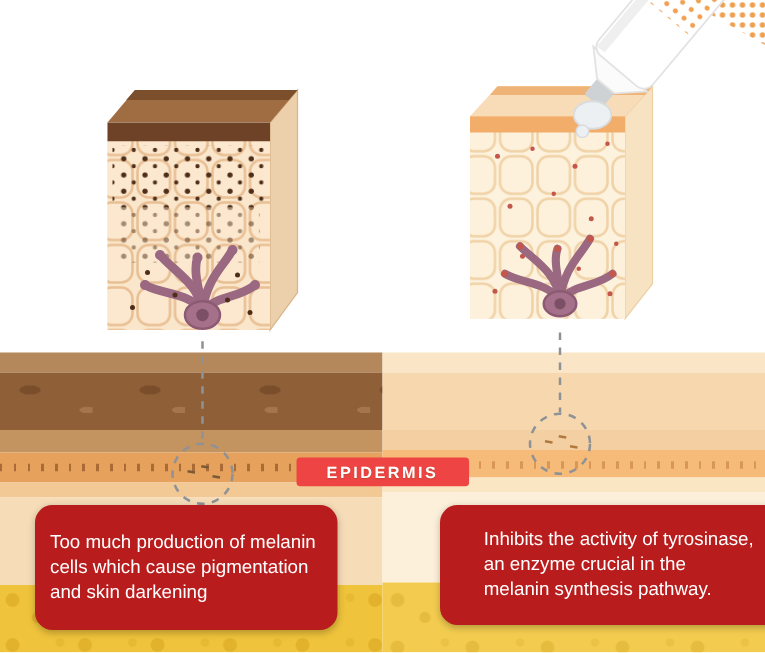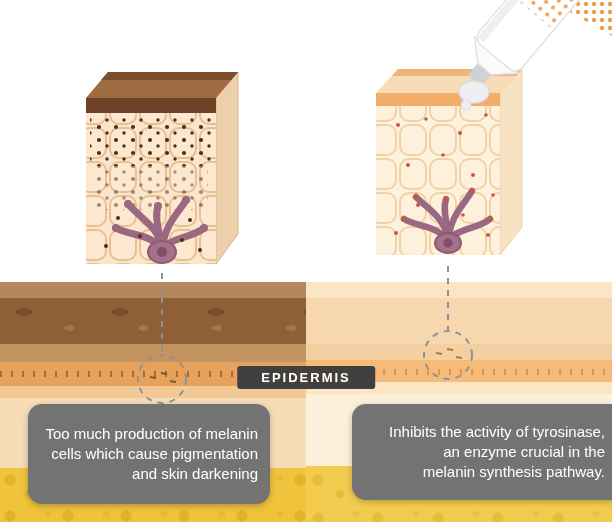--- a/index.html
+++ b/index.html
@@ -37,26 +37,26 @@
       background-image:radial-gradient(circle at 12px 14px,#e6bc3e 5px,transparent 6px),
                        radial-gradient(circle at 34px 28px,#e6bc3e 4px,transparent 5px),
                        radial-gradient(circle at 50px 10px,#ecc246 3px,transparent 4px);
       background-size:60px 38px}
   .ticks{position:absolute;left:0;right:0;top:9px;height:6px}
   .ticks-dark{background-image:repeating-linear-gradient(90deg,rgba(122,62,24,.55) 0 2px,transparent 2px 11px)}
   .ticks-light{background-image:repeating-linear-gradient(90deg,rgba(192,122,60,.55) 0 2px,transparent 2px 11px)}
 
   
   .epibadge{position:absolute;left:50%;top:366px;transform:translateX(-50%);
-    background:#404040;color:#fff;font-weight:bold;font-size:13px;letter-spacing:2px;
+    background:#ef4444;color:#fff;font-weight:bold;font-size:13px;letter-spacing:2px;
     padding:4px 24px;border-radius:3px;text-shadow:0 1px 1px rgba(140,80,30,.5);white-space:nowrap}
 
   
-  .card{position:absolute;background:#737373;color:#fff;border-radius:14px;
-    padding:12px 10px;text-align:right;font-size:15px;line-height:1.35;
+  .card{position:absolute;background:#b91c1c;color:#fff;border-radius:14px;
+    padding:12px 10px;text-align:left;font-size:15px;line-height:1.35;
     display:flex;align-items:center;justify-content:center;
     box-shadow:0 2px 6px rgba(0,0,0,.25)}
   .card-left{left:28px;top:404px;width:242px;min-height:100px}
   .card-right{left:352px;top:404px;width:288px;min-height:96px}
   .card span{display:block;max-width:218px}
 
   
   .cube-left{position:absolute;left:78px;top:58px;width:168px;height:215px}
   .cube-right{position:absolute;left:368px;top:55px;width:162px;height:210px}
   .tube{position:absolute;left:430px;top:-8px;width:182px;height:132px}

